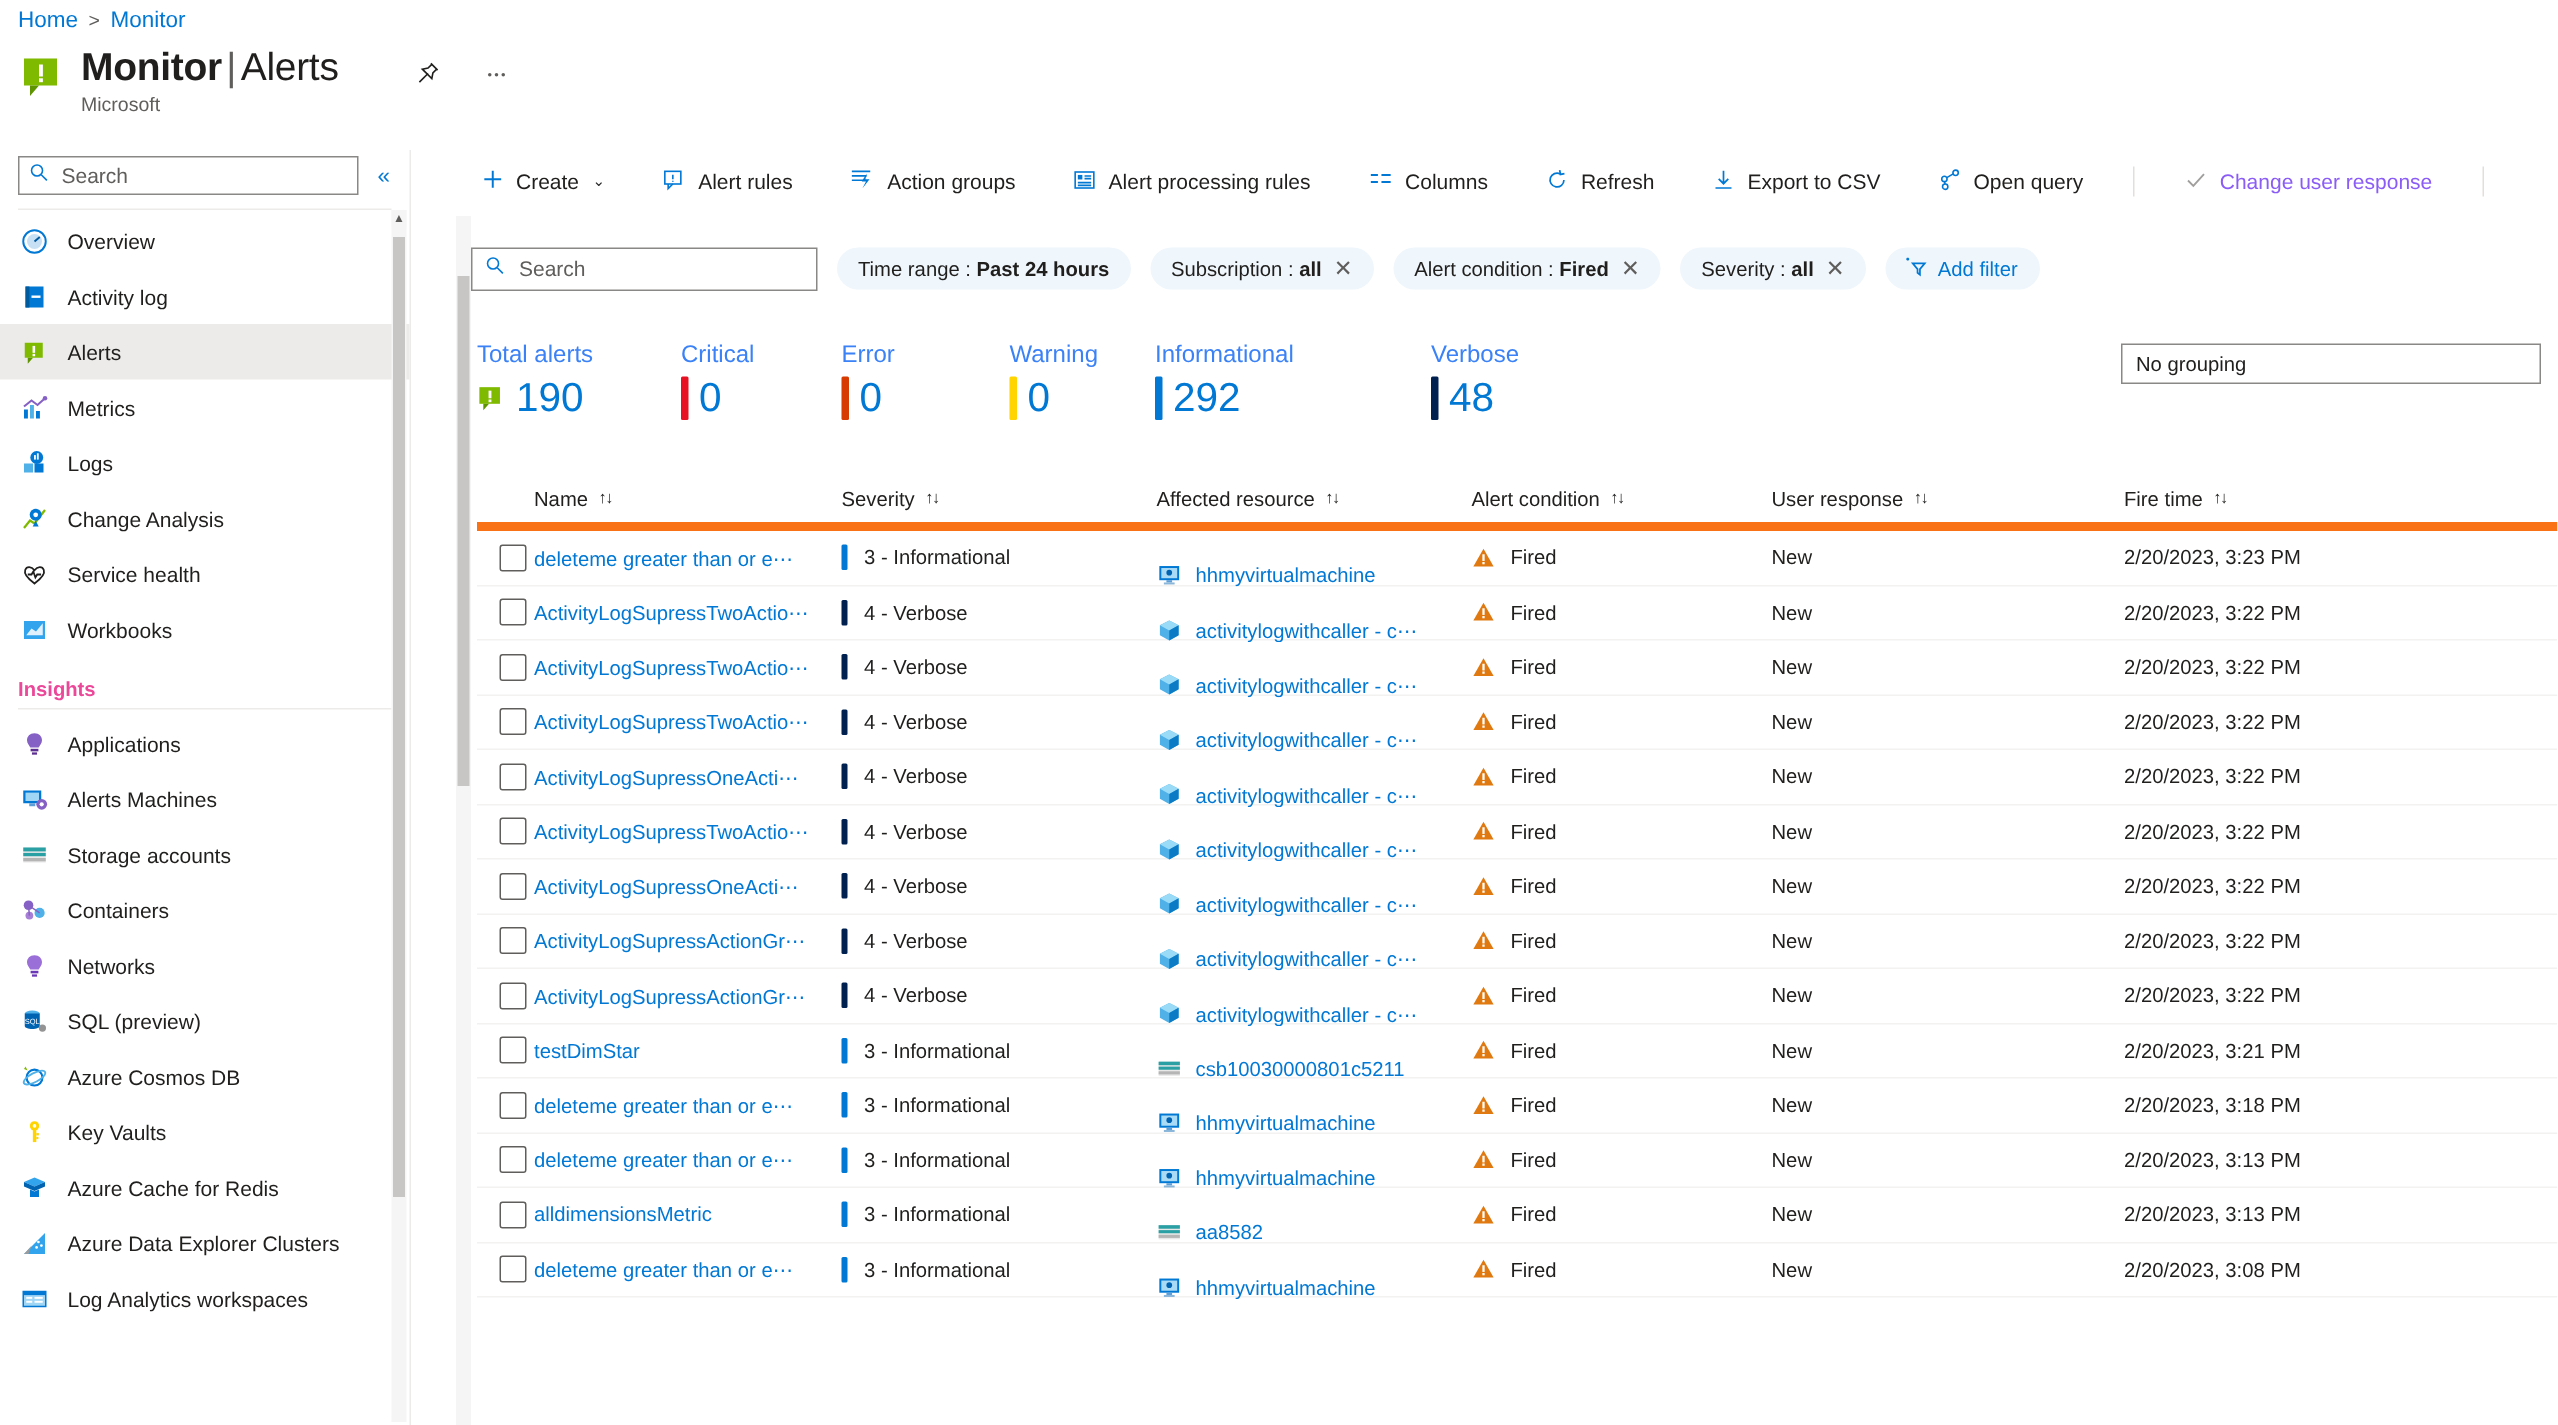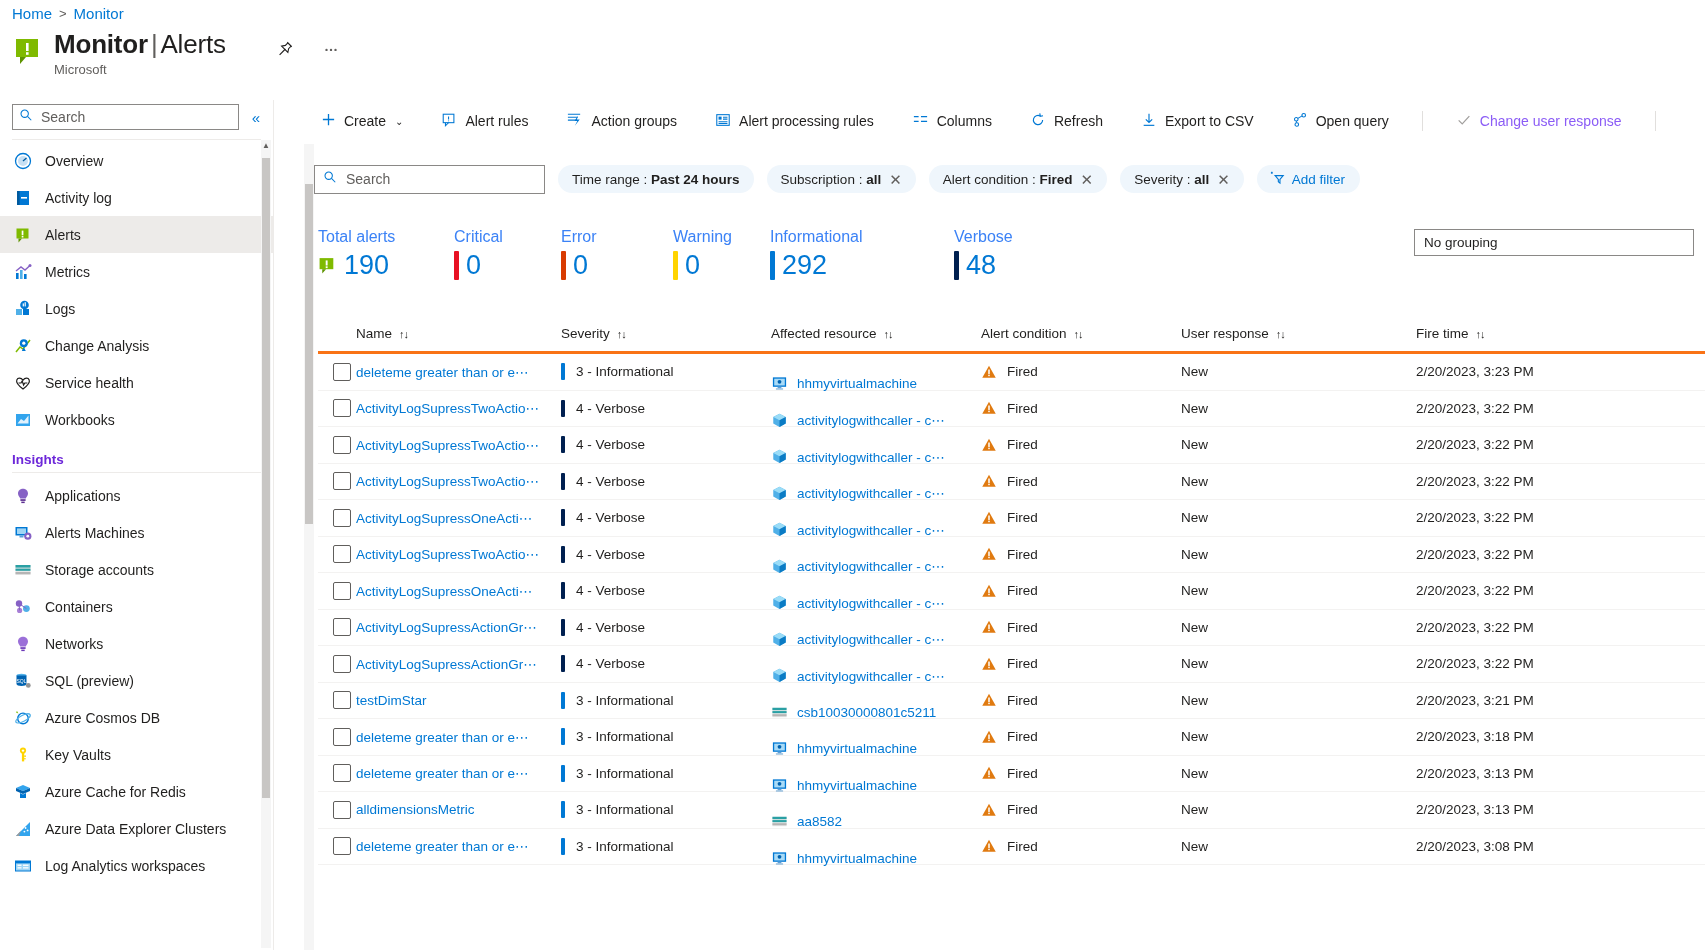--- a/index.html
+++ b/index.html
@@ -75,21 +75,21 @@
   .side-divider { height: 1px; background: #edebe9; margin: 9px 12px 0 12px; }
   .nav-list { margin-top: 2px; }
   .nav-item {
     display: flex; align-items: center; gap: 13px;
     height: 37px; padding-left: 14px; cursor: pointer;
     font-size: 14px; color: #201f1e;
   }
   .nav-item.active { background: #edebe9; }
   .nav-ico { width: 18px; height: 18px; flex: 0 0 18px; position: relative; }
   .nav-section {
-    font-size: 13.5px; font-weight: 700; color: #6d28d9;
+    font-size: 13.5px; font-weight: 700; color: #ec4899;
     padding: 14px 0 5px 12px;
   }
   .nav-section-rule { height:1px; background:#edebe9; margin: 0 12px 4px 12px; }
   .side-scroll {
     position: absolute; top: 40px; right: 2px; width: 10px; height: 808px;
   }
   .side-scroll .track { position:absolute; top:0; left:0; width:10px; height:100%; background:#f5f5f5; }
   .side-scroll .thumb { position:absolute; top:18px; left:1px; width:8px; height:640px; background:#c8c6c4; }
   .side-scroll .arrow {
     position:absolute; left:0; width:10px; height:12px; color:#605e5c;
@@ -150,21 +150,21 @@
     display: flex; align-items: center; padding-left: 9px;
     font-size: 13.5px; color: #201f1e; cursor: pointer;
   }
 
   
   .table {
     position: absolute; top: 316px; left: 318px; width: 1387px;
   }
   .thead {
     display: flex; height: 38px;
-    border-bottom: 3px solid #f97316; font-size: 13.5px; color: #201f1e; font-weight: 400;
+    border-bottom: 6px solid #f97316; font-size: 13.5px; color: #201f1e; font-weight: 400;
   }
   .th { display:flex; align-items:center; gap:7px; cursor: pointer; }
   .th .sort { font-size: 11px; color: #201f1e; letter-spacing: -1px; }
   .c-check { width: 38px; flex: 0 0 38px; }
   .c-name  { width: 205px; flex: 0 0 205px; }
   .c-sev   { width: 210px; flex: 0 0 210px; }
   .c-res   { width: 210px; flex: 0 0 210px; }
   .c-cond  { width: 200px; flex: 0 0 200px; }
   .c-user  { width: 235px; flex: 0 0 235px; }
   .c-fire  { width: 230px; flex: 0 0 230px; }

